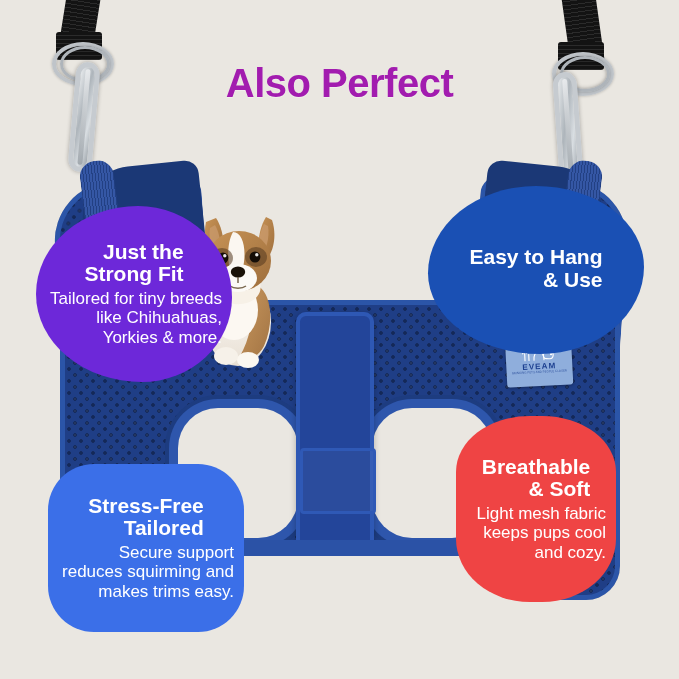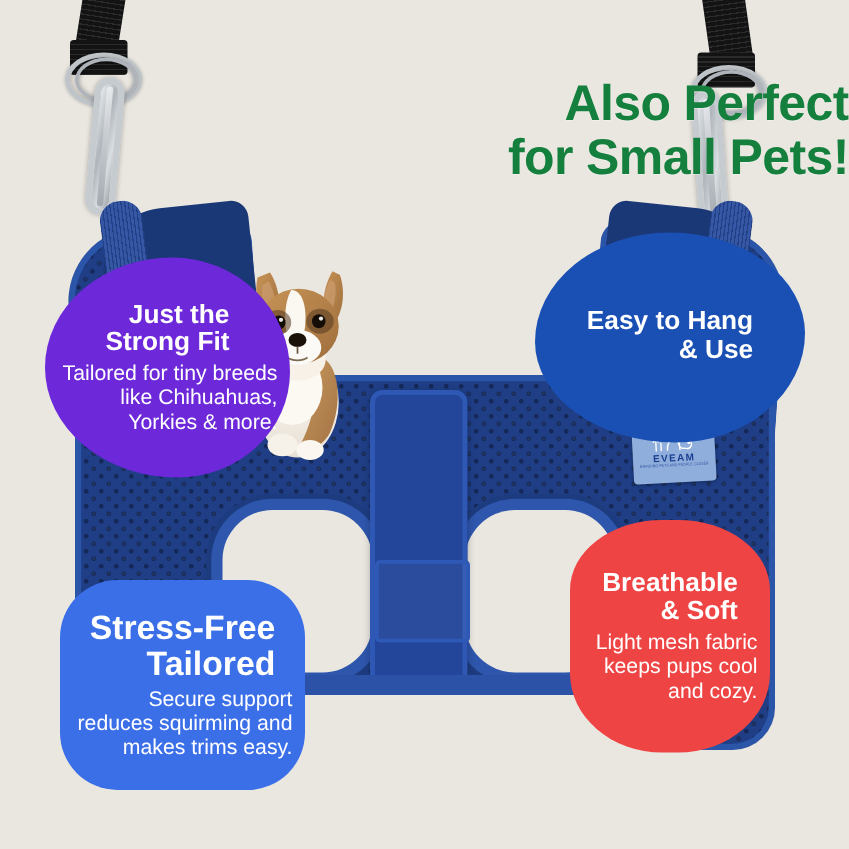--- a/index.html
+++ b/index.html
@@ -84,22 +84,22 @@
   #brand-tag .glyphs{display:flex;align-items:flex-end;gap:2px;height:16px;}
   #brand-tag .brand-name{font-size:8px;font-weight:700;letter-spacing:1.1px;color:#1C3F8F;line-height:1;}
   #brand-tag .brand-tagline{font-size:2.6px;letter-spacing:.2px;color:#2B4E9B;line-height:1;
      transform:scaleY(1.2);white-space:nowrap;}
 
   
   #dog{position:absolute;left:186px;top:206px;width:112px;height:168px;}
   .dog-part{position:absolute;}
 
   
-  #title{position:absolute;left:0;right:0;top:62px;text-align:right;
-     color:#15803d;font-weight:700;font-size:40px;line-height:1.08;
+  #title{position:absolute;left:0;right:0;top:62px;text-align:center;
+     color:#a21caf;font-weight:700;font-size:40px;line-height:1.08;
      letter-spacing:-0.5px;text-shadow:0 1px 0 rgba(255,255,255,.35);}
   #title .l2{display:block;}
 
   .bubble{position:absolute;display:flex;flex-direction:column;
      align-items:center;justify-content:center;text-align:right;color:#fff;
      padding:6px 10px;box-sizing:border-box;}
   .bubble .b-title{font-weight:700;line-height:1.08;}
   .bubble .b-body{line-height:1.14;}
 
   #bubble-fit{left:36px;top:206px;width:196px;height:176px;background:#6d28d9;
@@ -107,21 +107,21 @@
   #bubble-fit .b-title{font-size:21px;margin-bottom:3px;}
   #bubble-fit .b-body{font-size:17px;}
 
   #bubble-hang{left:428px;top:186px;width:216px;height:168px;background:#1A50B4;
      border-radius:50% 50% 48% 52% / 52% 48% 52% 48%;}
   #bubble-hang .b-title{font-size:21px;margin-bottom:3px;}
   #bubble-hang .b-body{font-size:16.5px;}
 
   #bubble-grooming{left:48px;top:464px;width:196px;height:168px;background:#3B6FE8;
      border-radius:46px 46px 46px 46px / 46px 46px 46px 46px;}
-  #bubble-grooming .b-title{font-size:27px;margin-bottom:3px;}
+  #bubble-grooming .b-title{font-size:21px;margin-bottom:3px;}
   #bubble-grooming .b-body{font-size:17px;}
 
   #bubble-breathable{left:456px;top:416px;width:160px;height:186px;background:#ef4444;
      border-radius:46% 46% 46% 46% / 30% 30% 34% 34%;}
   #bubble-breathable .b-title{font-size:21px;margin-bottom:3px;}
   #bubble-breathable .b-body{font-size:17px;}
 </style>
 </head>
 <body>
 
@@ -224,21 +224,20 @@
 
         <ellipse cx="52" cy="66" rx="7.2" ry="5.6" fill="#1A1208"></ellipse>
         <path d="M52 71 L52 77" stroke="#6A5942" stroke-width="1.4"></path>
         <path d="M44 80 C48 83 56 83 60 80" stroke="#7C6A50" stroke-width="1.5" fill="none"></path>
       </svg>
     </div>
   </div>
 
   <div id="title">
     <span>Also Perfect</span>
-    <span class="l2">for Small Pets!</span>
   </div>
 
   <div class="bubble" id="bubble-fit">
     <div class="b-title">
       <span>Just the</span><br>
       <span>Strong Fit</span>
     </div>
     <div class="b-body">Tailored for tiny breeds like Chihuahuas, Yorkies &amp; more.</div>
   </div>
 

